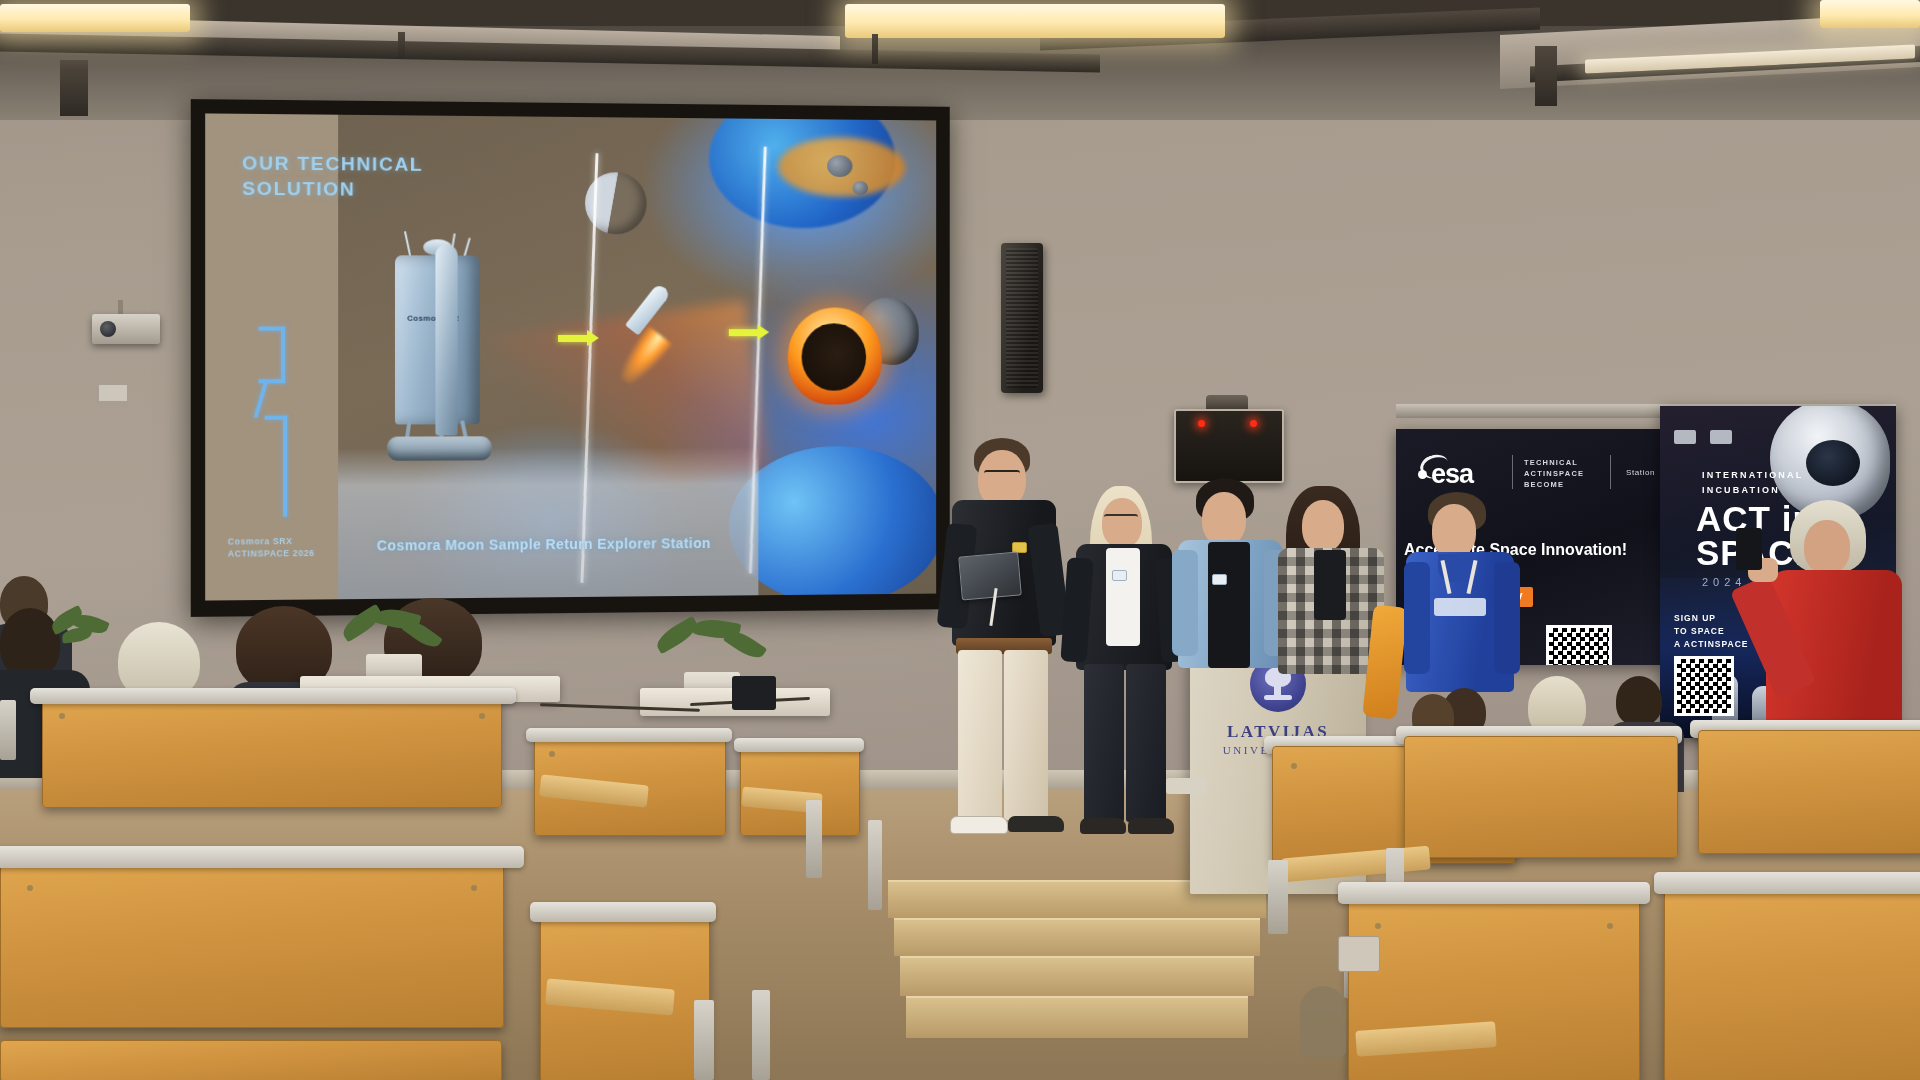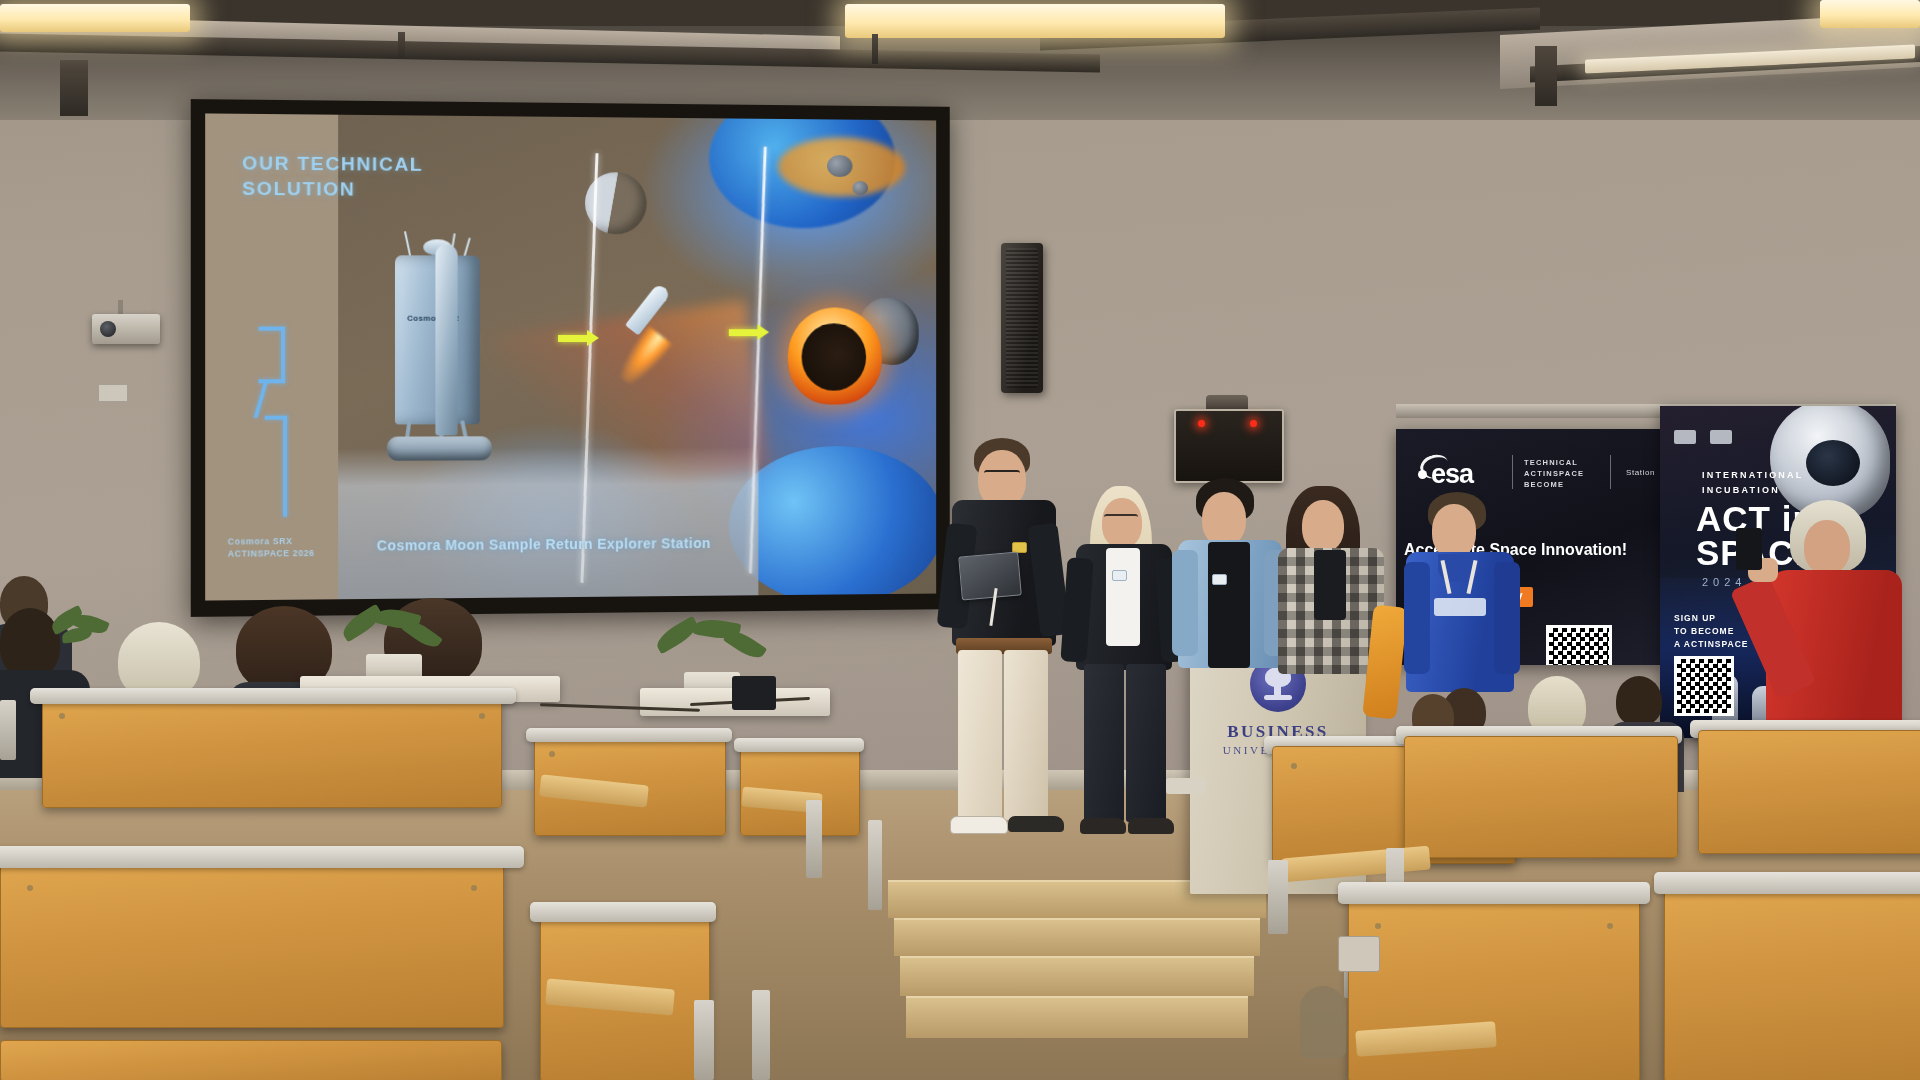--- a/index.html
+++ b/index.html
@@ -372,21 +372,21 @@
     </div>
     <div class="ais-title">
       <div>ACT in</div>
       <div>SPACE</div>
     </div>
     <div class="ais-year">2024</div>
     <div class="ais-fig" style="left:52px;"></div>
     <div class="ais-fig" style="left:92px;bottom:0;height:52px;"></div>
     <div class="ais-signup">
       <div>SIGN UP</div>
-      <div>TO BECOME</div>
+      <div>TO SPACE</div>
       <div>A ACTINSPACE</div>
     </div>
     <div class="qr" style="left:14px;top:250px;width:54px;height:54px;">
       <div class="qr-inner"></div>
     </div>
     <div class="ais-right-text">
       <div>MIS</div>
       <div>BE</div>
     </div>
   </div>
@@ -403,21 +403,21 @@
 
   <div class="podium">
     <div class="podium-top"></div>
     <div class="lu-emblem">
       <div class="lu-tree">
         <div class="lu-crown"></div>
         <div class="lu-trunk"></div>
         <div class="lu-root"></div>
       </div>
     </div>
-    <div class="lu-name">BUSINESS</div>
+    <div class="lu-name">LATVIJAS</div>
     <div class="lu-sub">UNIVERSITĀTE</div>
   </div>
 
   <div class="person" style="left:930px;top:438px;width:150px;height:450px;">
     <div class="hair" style="left:44px;top:0;width:56px;height:40px;background:#4b3a2a;"></div>
     <div class="head" style="left:48px;top:12px;width:48px;height:58px;"></div>
     <div style="position:absolute;left:54px;top:32px;width:36px;height:8px;border-top:2px solid #2a2420;border-radius:3px;"></div>
     <div style="position:absolute;left:56px;top:66px;width:30px;height:22px;background:#f2f1ee;border-radius:3px;"></div>
     <div class="torso" style="left:22px;top:62px;width:104px;height:146px;background:linear-gradient(100deg,#2b2e33,#16181c 70%);"></div>
     <div class="badge" style="left:82px;top:104px;background:#e3c24a;border-color:#b8992e;"></div>

